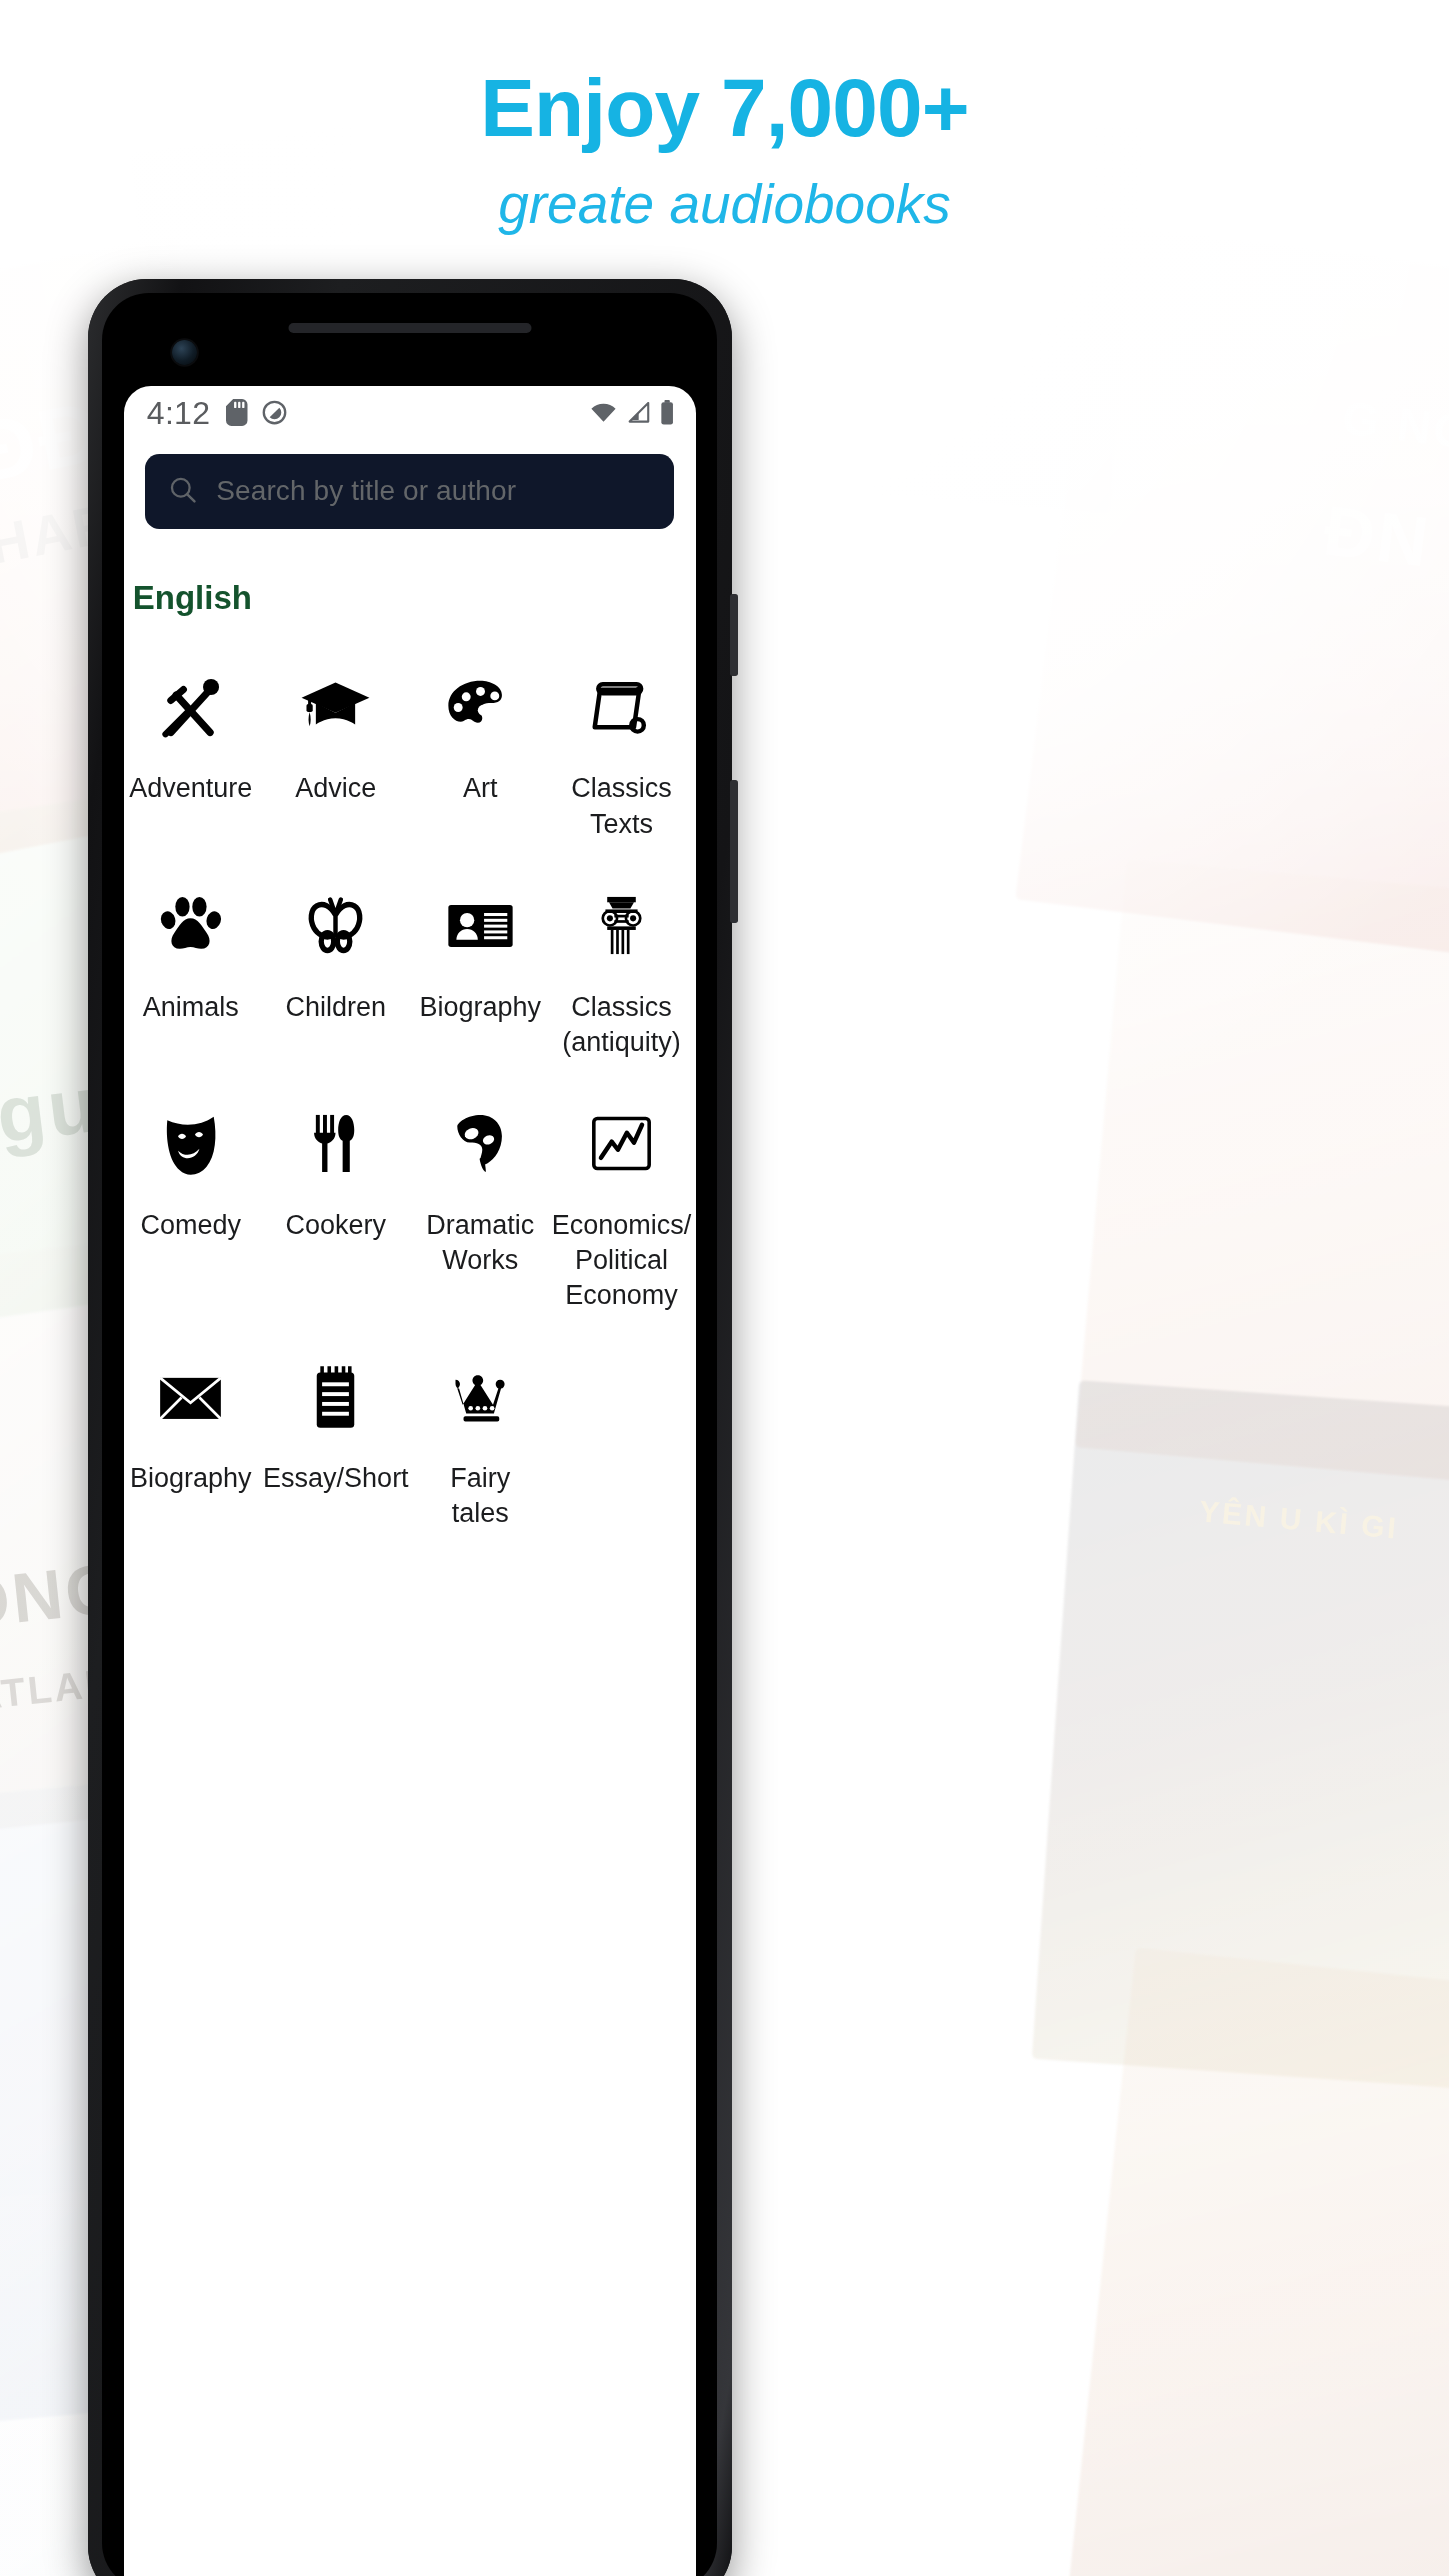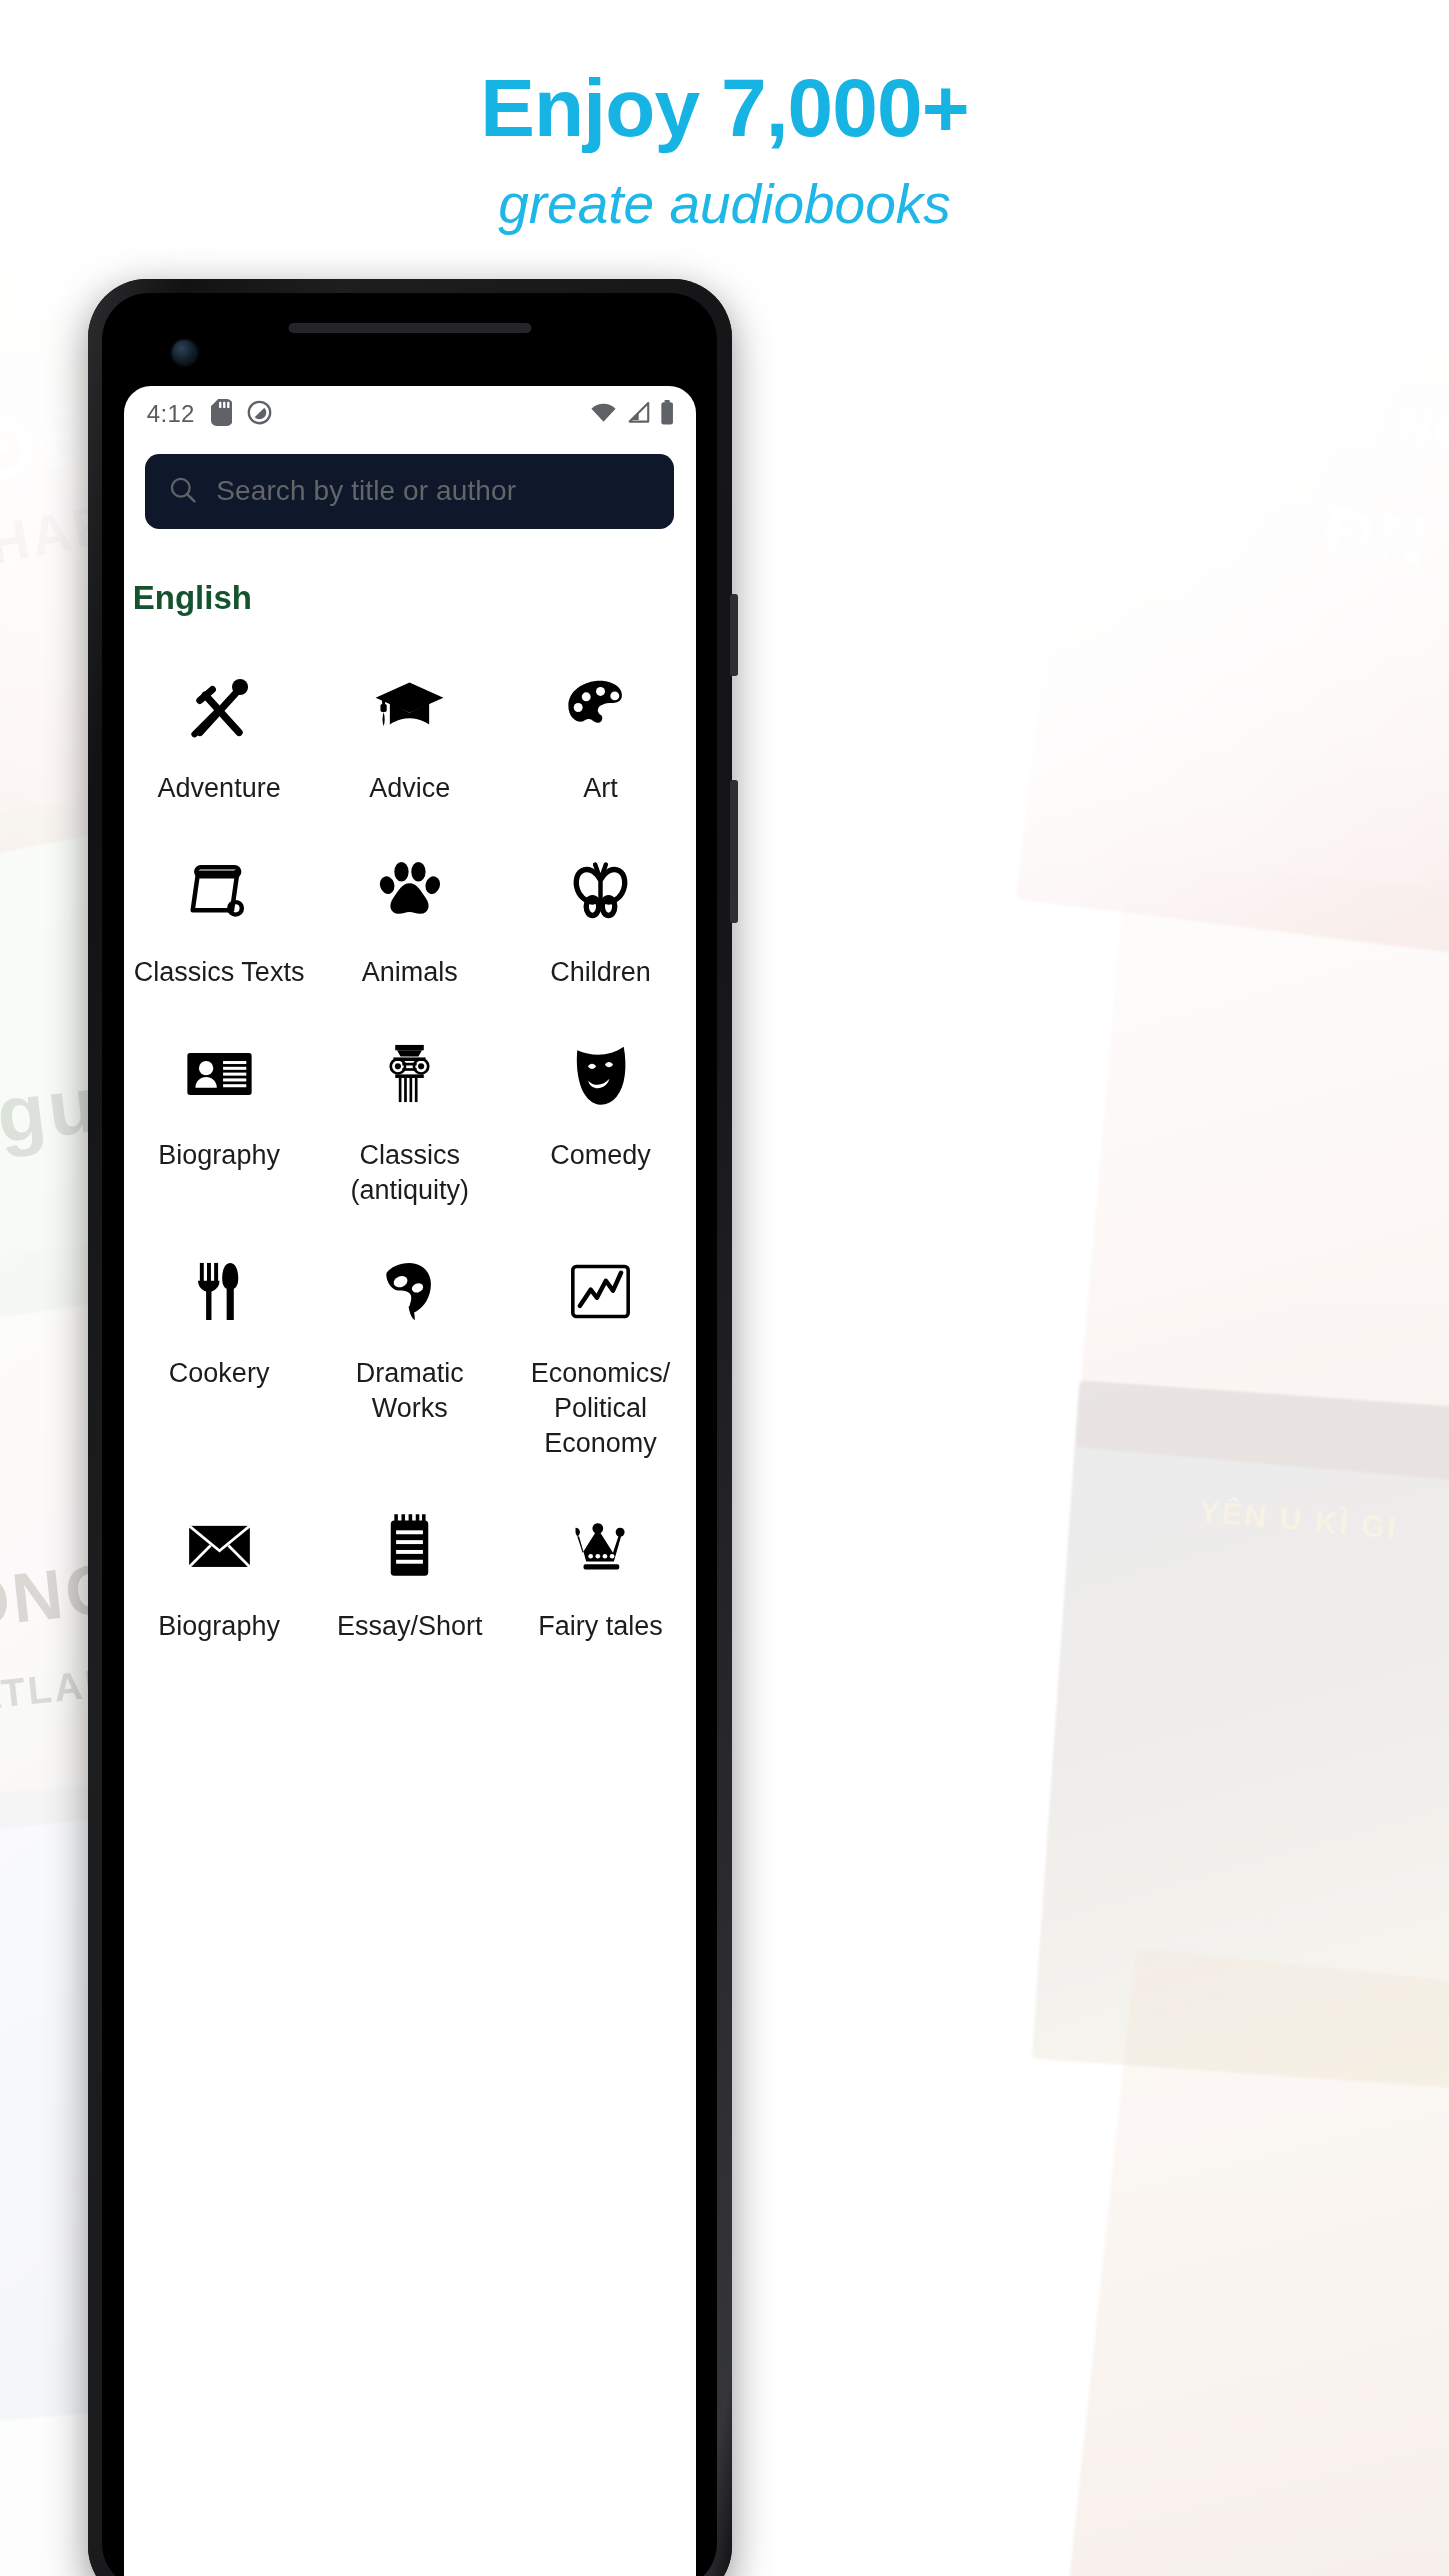--- a/index.html
+++ b/index.html
@@ -100,21 +100,21 @@
     background: #ffffff;
     border-radius: 27px 27px 0 0;
     overflow: hidden;
   }
 
   
   .status-bar {
     height: 55px; display: flex; align-items: center;
     padding: 0 21.5px 0 23px; color: #5f6368;
   }
-  .status-time { font-size: 24px; color: #5a5c5f; letter-spacing: 0.3px; }
+  .status-time { font-size: 32px; color: #5a5c5f; letter-spacing: 0.3px; }
   .status-left-icons { display: flex; align-items: center; gap: 14.3px; margin-left: 16px; }
   .status-right { margin-left: auto; display: flex; align-items: center; gap: 9.8px; }
   .ic { display: block; }
 
   
   .search-bar {
     margin: 12.5px 21.5px 0 21.5px;
     height: 75px;
     background: #0f172a;
     border-radius: 14.3px;
@@ -129,21 +129,21 @@
   
   .section-title {
     margin: 50px 0 0 9px;
     font-size: 33px; font-weight: bold; color: #14532d;
   }
 
   
   .cat-grid {
     margin-top: 30px;
     display: grid;
-    grid-template-columns: repeat(3, 1fr);
+    grid-template-columns: repeat(4, 1fr);
     row-gap: 14.3px;
   }
   .cat-cell {
     display: flex; flex-direction: column; align-items: center;
     padding: 19.7px 5.4px 9px 5.4px;
   }
   .cat-icon {
     width: 82px; height: 82px;
     display: flex; align-items: center; justify-content: center;
     margin-bottom: 23px;

